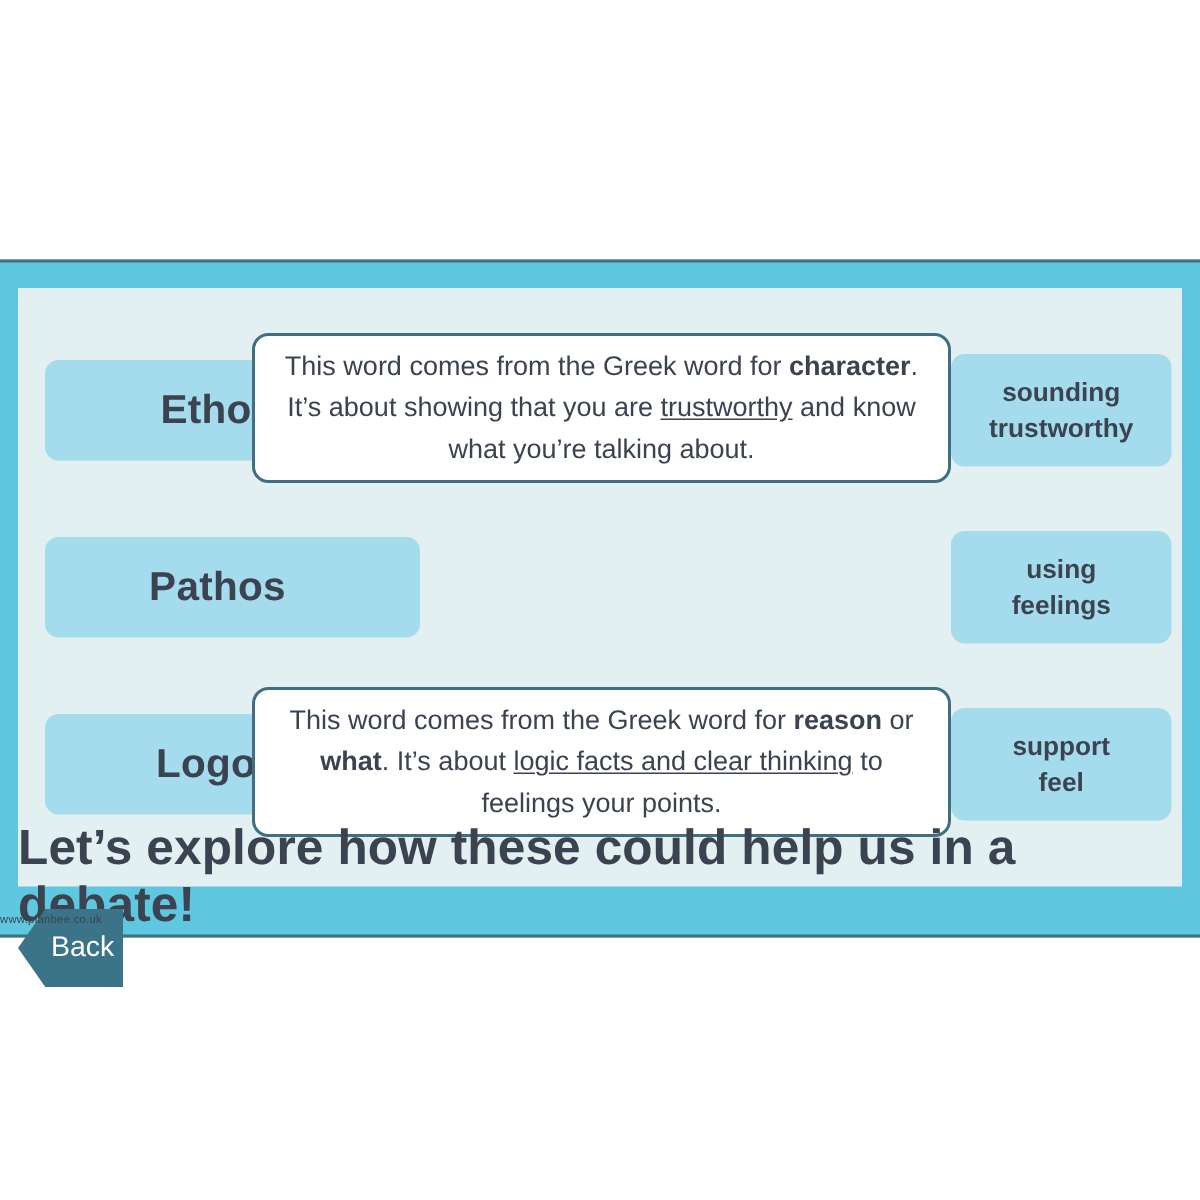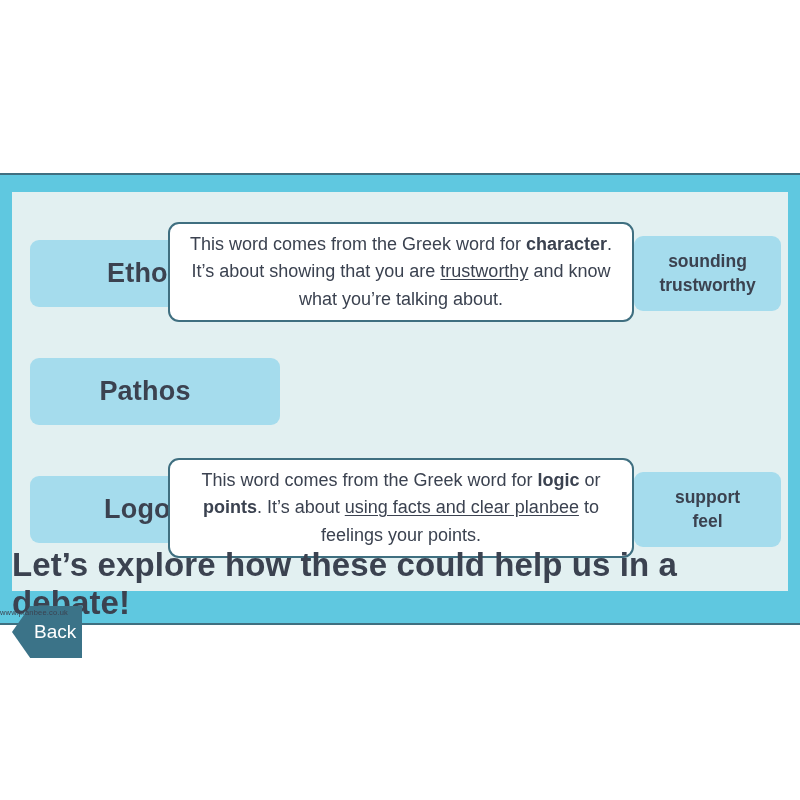--- a/index.html
+++ b/index.html
@@ -204,34 +204,40 @@
         </div>
         <div class="explain-card">
           <p><span>This word comes from the Greek word for </span><b>character</b><span>. It’s about showing that you are </span><u>trustworthy</u><span> and know what you’re talking about.</span></p>
         </div>
       </div>
 
       <div class="row row-2">
         <div class="term-pill">
           <span>Pathos</span>
         </div>
+        <div class="meaning-pill">
+          <span>
+            <span>using</span><br>
+            <span>feelings</span>
+          </span>
+        </div>
       </div>
 
       <div class="row row-3">
         <div class="term-pill">
           <span>Logos</span>
         </div>
         <div class="meaning-pill">
           <span>
             <span>support</span><br>
             <span>feel</span>
           </span>
         </div>
         <div class="explain-card">
-          <p><span>This word comes from the Greek word for </span><b>logic</b><span> or </span><b>points</b><span>. It’s about </span><u>using facts and clear planbee</u><span> to feelings your points.</span></p>
+          <p><span>This word comes from the Greek word for </span><b>reason</b><span> or </span><b>what</b><span>. It’s about </span><u>logic facts and clear thinking</u><span> to feelings your points.</span></p>
         </div>
       </div>
 
       <div class="strap">
         <span>Let’s explore how these could help us in a debate!</span>
       </div>
 
       <div class="nav-btn nav-back">
         <span>Back</span>
       </div>

